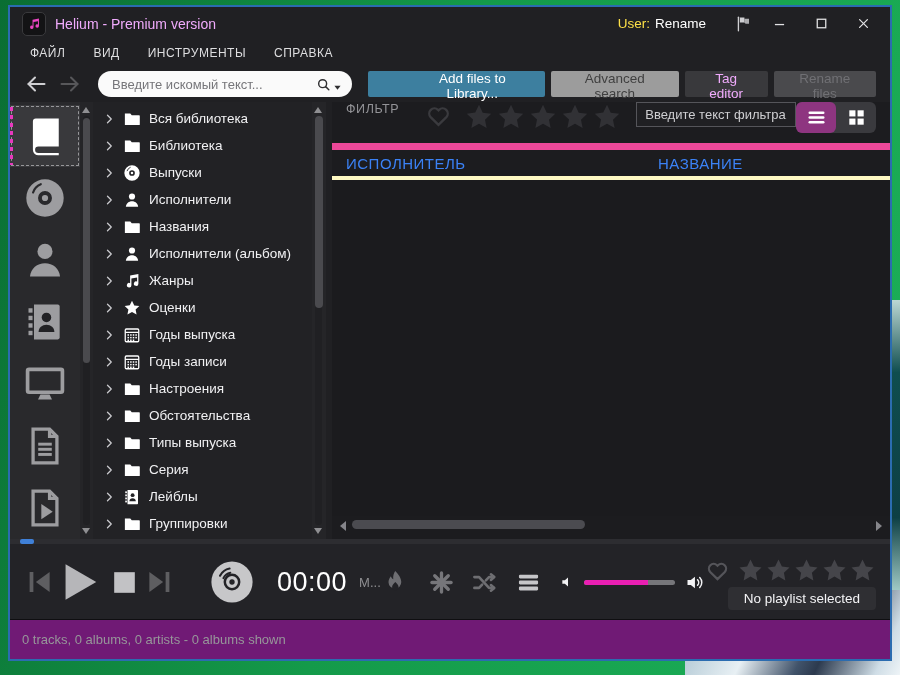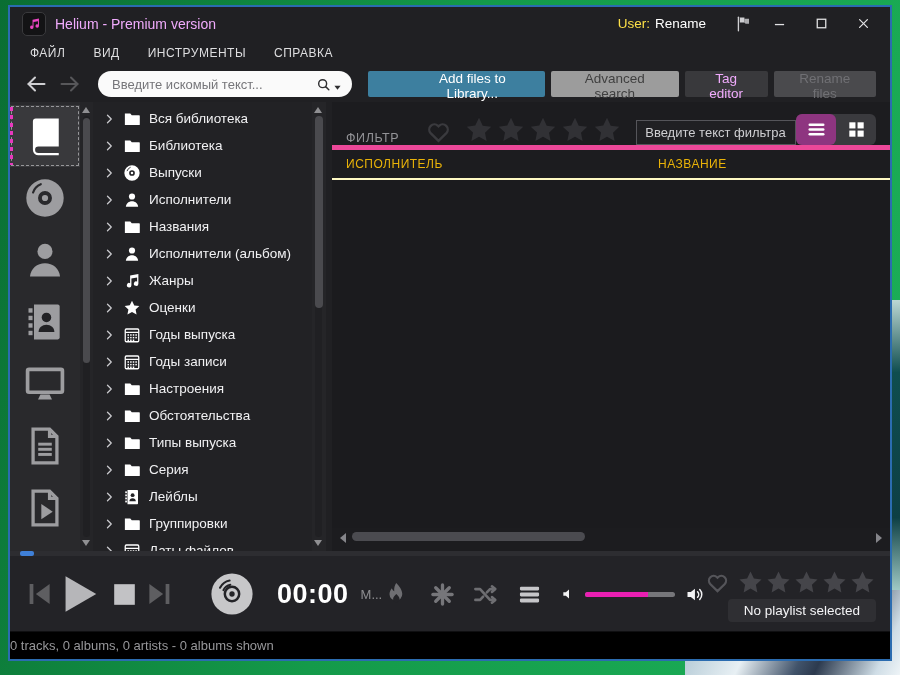--- a/index.html
+++ b/index.html
@@ -71,74 +71,74 @@
 
   .tree { width:219px; flex:none; background:#222225; padding-top:3px; overflow:hidden; }
   .tree-item { height:27px; display:flex; align-items:center; gap:8px; padding-left:10px; }
   .tree-item .chev { width:12px; height:12px; color:#cacace; }
   .tree-item .tic { width:18px; height:18px; color:#ffffff; }
   .tree-item .lbl { font-size:13.5px; color:#f1f1f3; white-space:nowrap; }
   .tree-sb { width:14px; }
 
   
   .main { flex:1; min-width:0; margin-left:6px; background:#1c1c1f; display:flex; flex-direction:column; }
-  .filterbar { height:48px; flex:none; display:flex; align-items:flex-end; padding:0 14px; border-bottom:5px solid #ec4899; }
+  .filterbar { height:48px; flex:none; display:flex; align-items:flex-start; padding:0 14px; border-bottom:7px solid #ec4899; }
   .filter-label { font-size:12.5px; letter-spacing:.6px; color:#939397; }
   .f-heart { width:27px; height:27px; color:#3a3a3e; margin-left:26px; }
   .stars { display:flex; gap:2px; }
   .stars .ic { width:30px; height:30px; }
   .f-stars { margin-left:12px; color:#313135; }
   .filter-input { margin-left:14px; width:160px; height:25px; background:#202023; border:1px solid #55555a;
     color:#d6d6d9; font-size:13px; font-family:inherit; padding:0 8px; outline:none; }
   .filter-input::placeholder { color:#cfcfd2; }
   .view-toggle { margin-left:auto; display:flex; background:#3a3a3e; border-radius:6px; }
   .vt-btn { width:40px; height:31px; display:flex; align-items:center; justify-content:center; color:#fff; }
   .vt-btn.active { background:#8e3580; border-radius:6px; }
   .vt-btn .ic { width:23px; height:23px; }
 
   .table-head { height:30px; flex:none; display:flex; align-items:center; padding:0 14px;
-    font-size:12px; letter-spacing:.5px; color:#eab308; border-bottom:2px solid #fef9c3; }
+    font-size:15px; letter-spacing:.5px; color:#3b82f6; border-bottom:4px solid #fef9c3; }
   .col-artist { width:312px; flex:none; }
   .table-body { flex:1; background:#1b1b1e; }
 
   .hscroll { height:15px; flex:none; margin:2px 2px 6px 2px; position:relative; }
   .hscroll .tri-left { border-top:5px solid transparent; border-bottom:5px solid transparent; border-right:6px solid #85858a; left:6px; top:3px; }
   .hscroll .tri-right { border-top:5px solid transparent; border-bottom:5px solid transparent; border-left:6px solid #85858a; right:6px; top:3px; }
   .hscroll .hthumb { position:absolute; left:18px; top:2px; width:42%; height:9px; background:#4b4b50; border-radius:5px; }
 
   
   .player { height:80px; flex:none; position:relative; background:#232327; }
   .seek-track { position:absolute; left:0; right:0; top:0; height:5px; background:#2d2d31; }
   .seek-handle { position:absolute; left:10px; top:0; width:14px; height:5px; background:#3f80d8; border-radius:2px; }
   .pctrl { display:flex; align-items:center; height:100%; padding:6px 14px 0 14px; }
   .pc-prev,.pc-next { width:30px; height:30px; color:#5e5e61; }
   .pc-play { width:46px; height:46px; color:#b6b6b9; margin-left:2px; }
   .pc-stop { width:33px; height:33px; color:#c2c2c5; margin-left:6px; }
   .pc-next { margin-left:4px; }
   .pc-disc { width:46px; height:46px; margin-left:34px; }
-  .pc-time { margin-left:22px; font-size:27px; font-weight:bold; color:#fff; letter-spacing:.5px; }
+  .pc-time { margin-left:22px; font-size:27px; font-weight:normal; color:#fff; letter-spacing:.5px; }
   .pc-mode { margin-left:12px; font-size:13px; color:#8e8e91; }
   .pc-flame { width:26px; height:26px; color:#6e6e72; margin-left:1px; }
   .pc-ast { width:25px; height:25px; color:#76767a; margin-left:21px; }
   .pc-shuf { width:27px; height:27px; color:#6e6e72; margin-left:17px; }
   .pc-queue { width:27px; height:27px; color:#c6c6c9; margin-left:17px; }
   .pc-spk1 { width:16px; height:16px; color:#f2f2f4; margin-left:17px; }
   .vol-track { width:118px; height:5px; border-radius:3px; background:#76767a; overflow:hidden; margin:0 9px; }
   .vol-fill { height:100%; background:#e91fb2; }
   .pc-spk2 { width:21px; height:21px; color:#f2f2f4; }
   .p-right { margin-left:auto; display:flex; flex-direction:column; align-items:flex-end; gap:3px; padding-top:2px; }
   .p-right-top { display:flex; align-items:center; }
   .p-heart { width:25px; height:25px; color:#55555a; margin-right:7px; }
   .p-stars { color:#45454a; gap:1px; }
   .p-stars .ic { width:27px; height:27px; }
   .playlist-pill { background:#2f2f33; border-radius:4px; padding:4px 16px; font-size:13.5px; color:#f4f4f6; }
 
   
-  .statusbar { height:28px; flex:none; background:#000000; border-top:1px solid #0f0f11;
-    display:flex; align-items:center; font-size:13px; color:#97979a; }
+  .statusbar { height:40px; flex:none; background:#701a75; border-top:1px solid #0f0f11;
+    display:flex; align-items:center; padding-left:12px; font-size:13px; color:#97979a; }
 </style>
 </head>
 <body>
 
 <div class="desktop-corner"></div>
 <div class="desktop-right"></div>
 
 <div class="window">
 
   <div class="titlebar">

